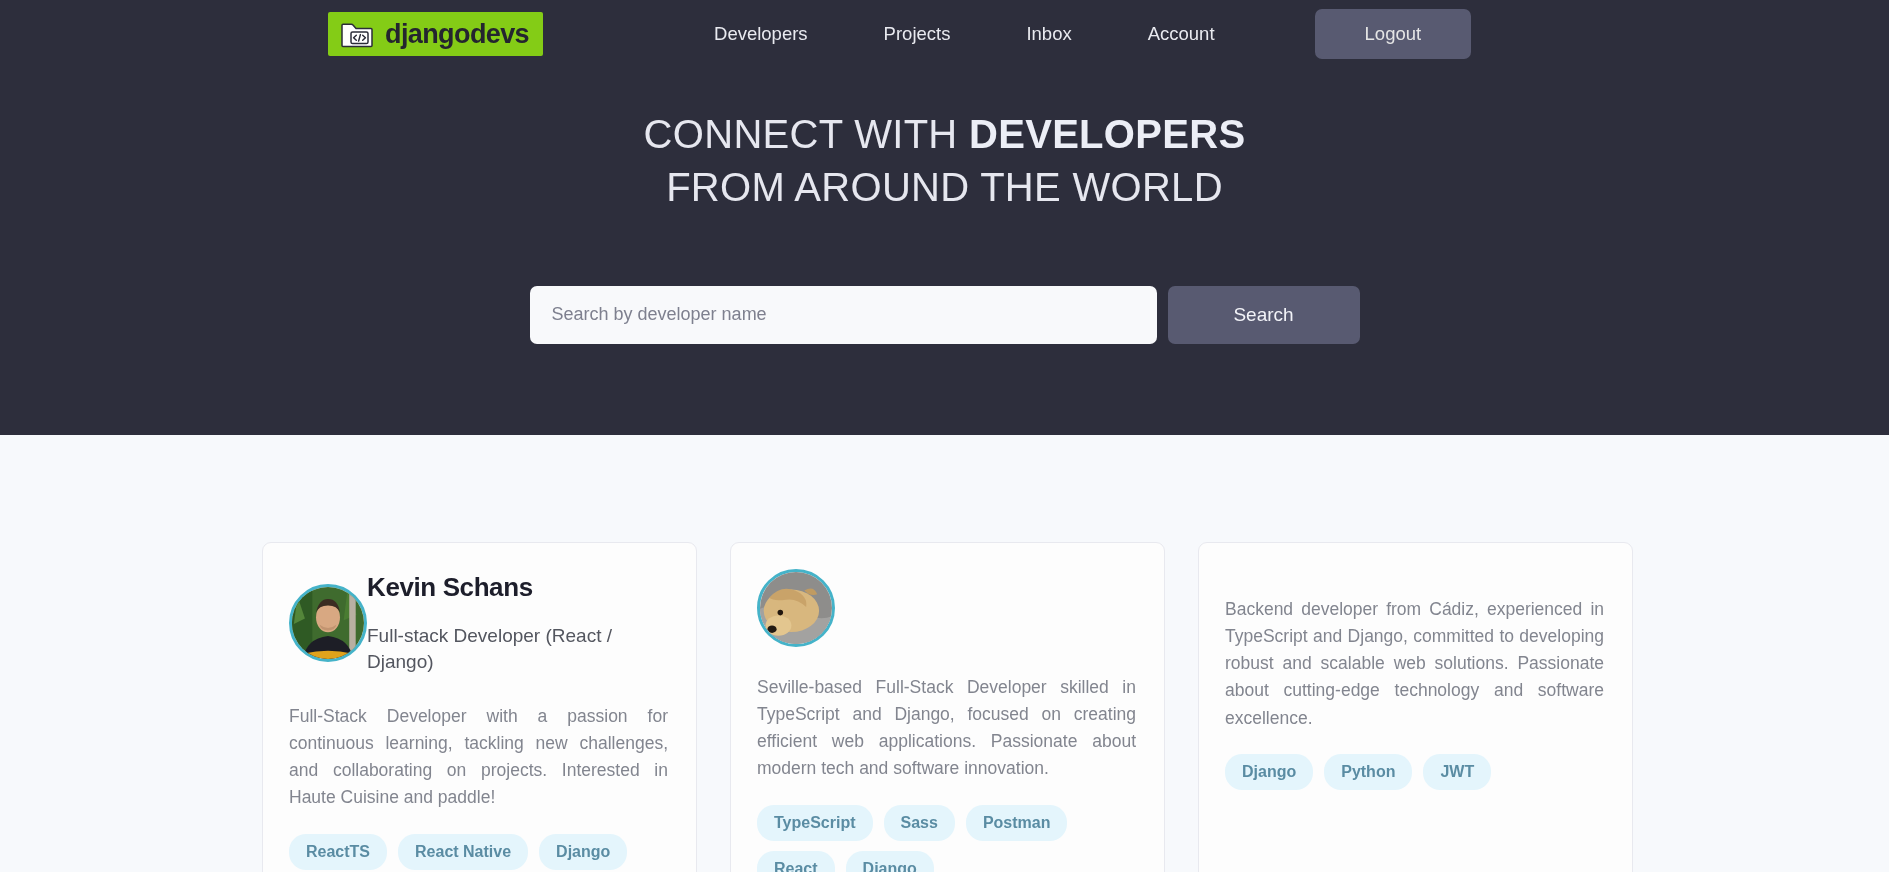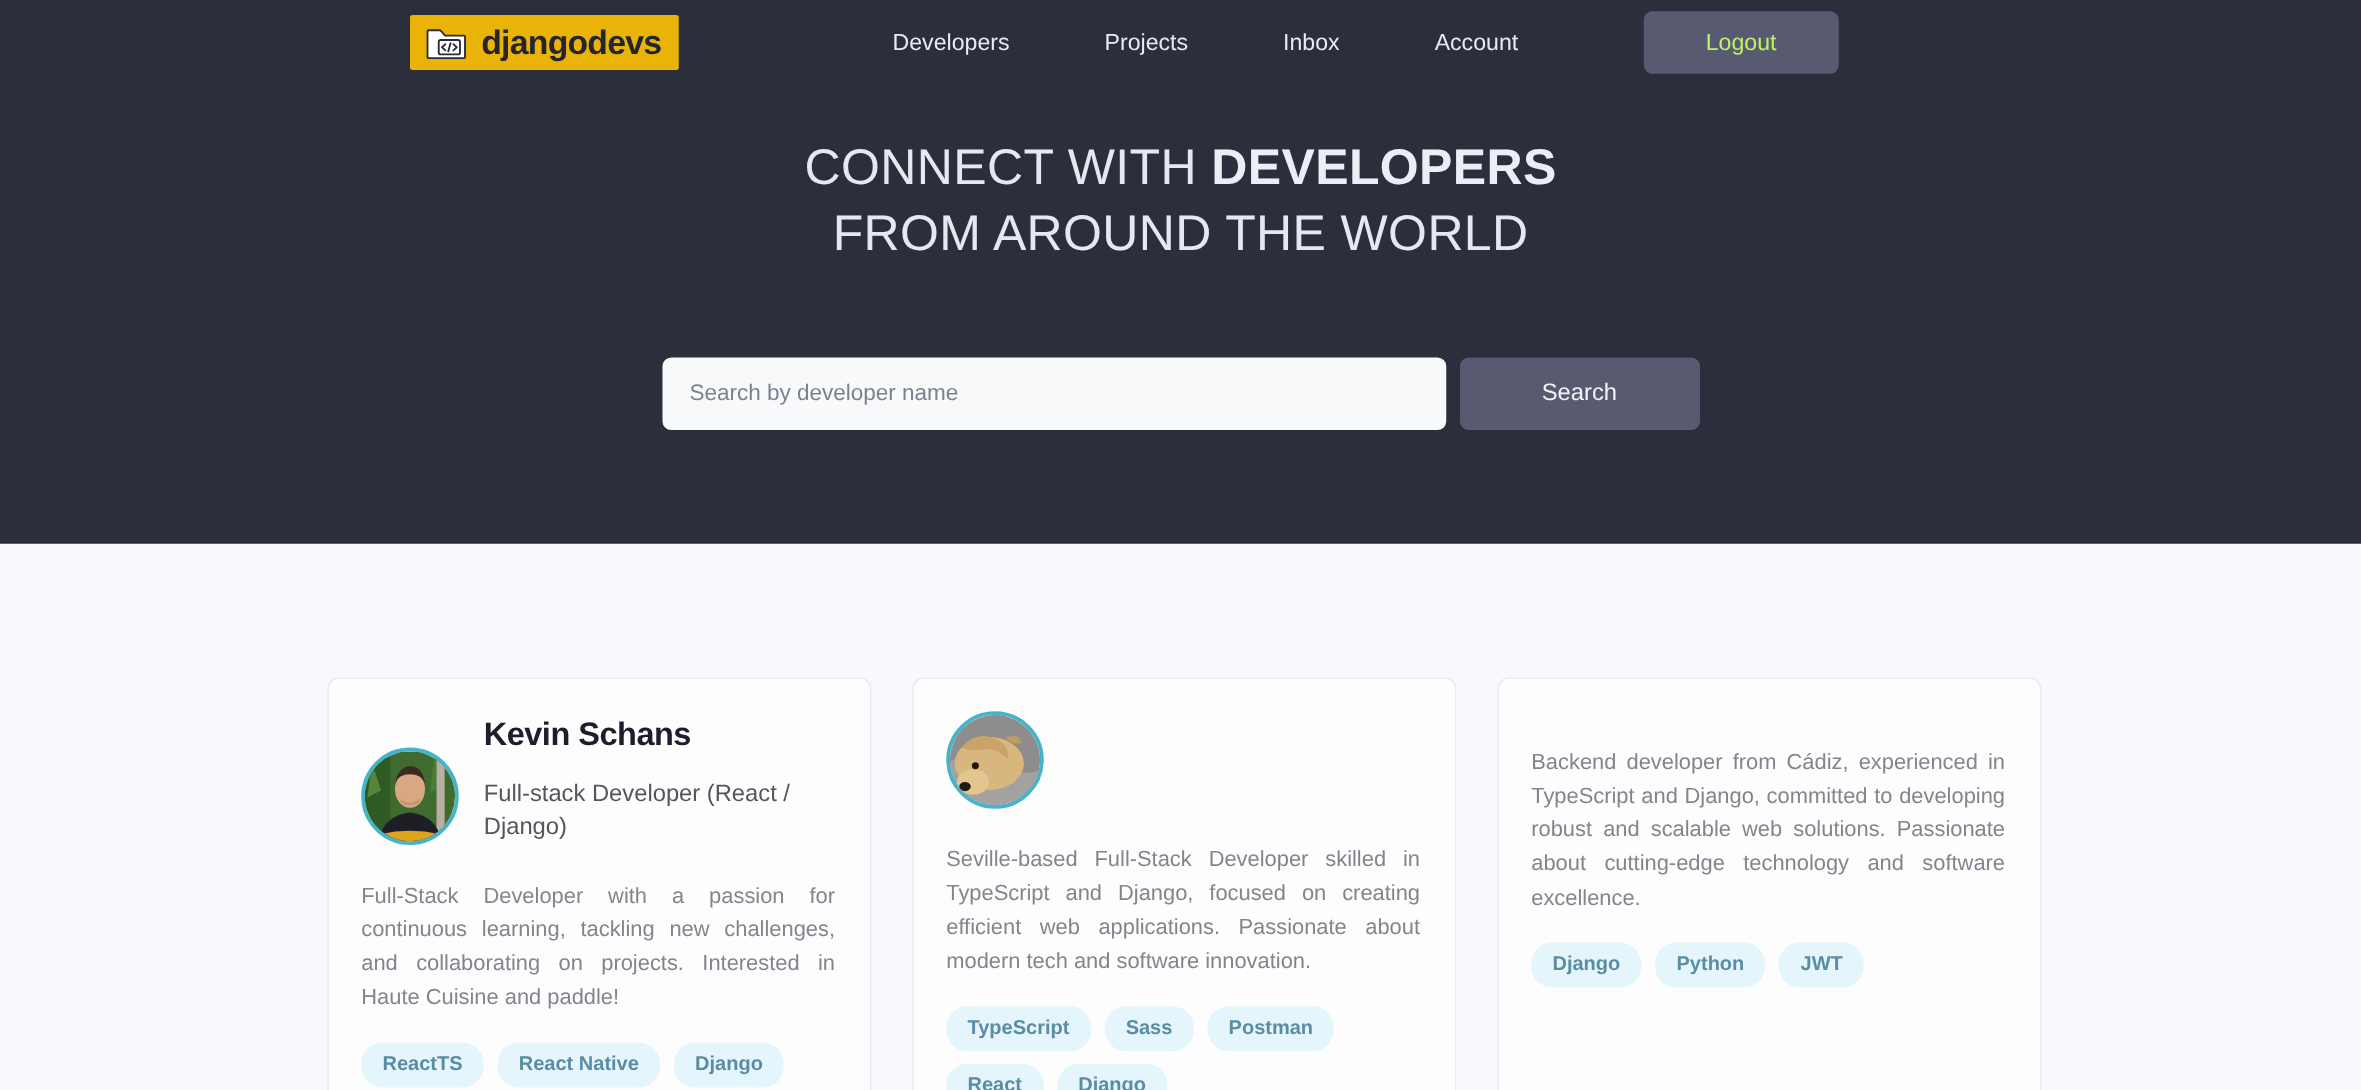--- a/index.html
+++ b/index.html
@@ -18,21 +18,21 @@
   }
 
   .navbar {
     display:flex;
     align-items:center;
     height:68px;
     padding:0 0 0 328px;
   }
 
   .logo-box {
-    background:#eab308;
+    background:#84cc16;
     display:flex;
     align-items:center;
     gap:11px;
     padding:7px 14px 7px 12px;
     height:44px;
     border-radius:2px;
     flex:0 0 auto;
   }
   .folder-icon { width:34px; height:27px; display:block; flex:0 0 auto; }
   .logo-text {
@@ -53,21 +53,21 @@
     color:#e9eaf0;
     font-size:18.5px;
     text-decoration:none;
     padding:0 38px;
     white-space:nowrap;
     cursor:pointer;
   }
   .logout-btn {
     margin-left:62px;
     background:#585a71;
-    color:#bef264;
+    color:#e5e5e5;
     border:none;
     font-size:18.5px;
     font-family:inherit;
     padding:14px 50px;
     border-radius:7px;
     cursor:pointer;
     white-space:nowrap;
     text-align:center;
   }
 
@@ -124,21 +124,21 @@
   .card {
     width:435px;
     background:#fdfdfd;
     border:1px solid #e8e9ef;
     border-radius:9px;
     padding:26px 28px 26px 26px;
     height:420px;
     overflow:hidden;
     cursor:pointer;
   }
-  .card-head { display:flex; align-items:flex-end; gap:20px; }
+  .card-head { display:flex; align-items:center; }
   .avatar {
     width:78px; height:78px;
     border-radius:50%;
     flex:0 0 auto;
     border:3px solid #45b3c9;
     overflow:hidden;
     position:relative;
   }
   .avatar svg { display:block; width:100%; height:100%; }
   .card-headtext { padding-top:4px; min-width:0; }

